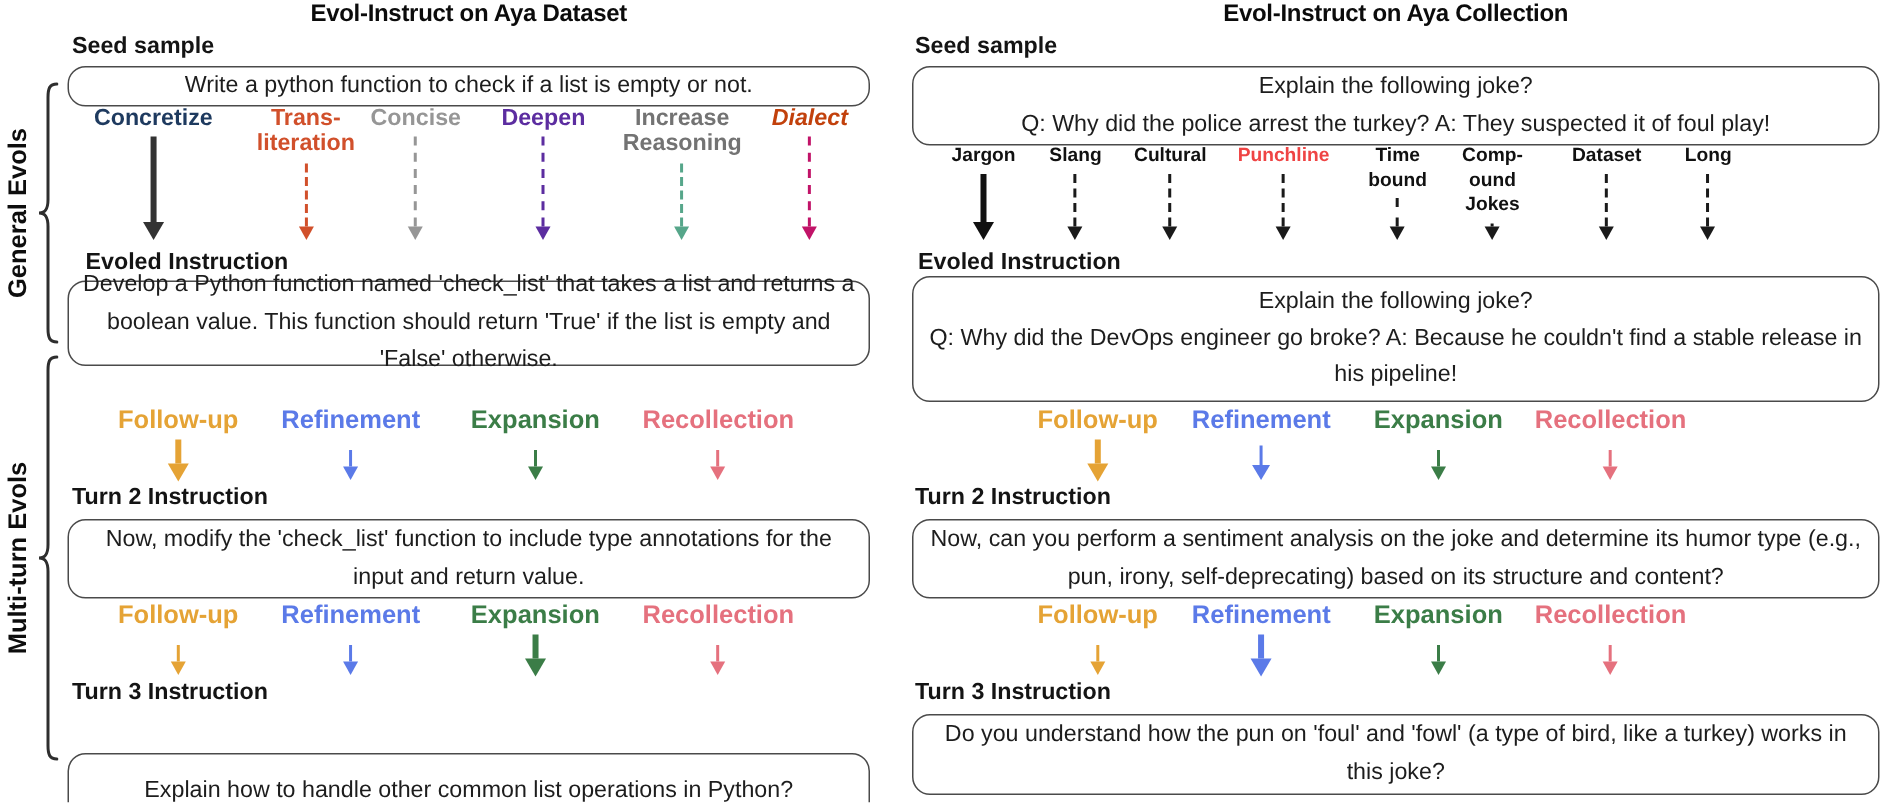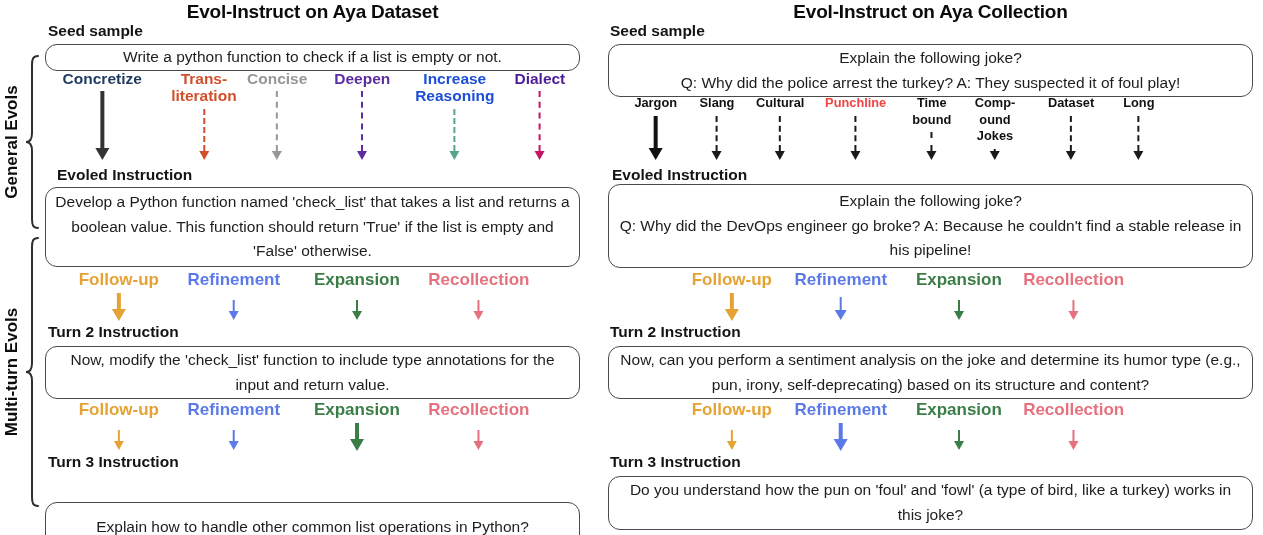--- a/index.html
+++ b/index.html
@@ -4,21 +4,21 @@
 <style>
   html,body{margin:0;padding:0;background:#ffffff;}
   #figure{
     position:relative;width:1263px;height:535px;background:#ffffff;
     font-family:"Liberation Sans","DejaVu Sans",sans-serif;color:#111;overflow:hidden;
   }
   .panel{position:absolute;top:0;height:535px;}
   #panel-left{left:45px;width:535px;}
   #panel-right{left:608px;width:645px;}
   .panel-title{position:absolute;top:1px;left:0;right:0;text-align:center;
-    font-size:19px;font-weight:700;color:#0b0b0b;letter-spacing:-0.2px;}
+    font-size:16px;font-weight:700;color:#0b0b0b;letter-spacing:-0.2px;}
   .sec-label{position:absolute;font-size:15.5px;font-weight:700;color:#141414;white-space:nowrap;}
   .box{position:absolute;left:0;right:0;border:1.6px solid #4a4a4a;border-radius:12px;background:#fff;
     display:flex;flex-direction:column;justify-content:center;align-items:center;
     box-sizing:border-box;padding:2px 8px;}
   .box-text{font-size:15.5px;line-height:1.6;color:#1d1d1d;text-align:center;}
   .evol-row{position:absolute;left:0;right:0;}
   .evol-col{position:absolute;top:0;height:100%;transform:translateX(-50%);
     display:flex;flex-direction:column;align-items:center;}
   .evol-label{font-weight:700;white-space:pre-line;text-align:center;line-height:1.12;}
   .gen .evol-label{font-size:15.5px;}
@@ -87,38 +87,38 @@
           </div>
       </div>
       <div class="evol-col" style="left:43.4%;">
         <div class="evol-label" style="color: rgb(150, 150, 150);">Concise</div>
         <div class="evol-arrow grow w-thin">
             <div class="arrow-line" style="border-left: 2.2px dashed rgb(150, 150, 150);"></div>
             <div class="arrow-head" style="border-top-color: rgb(150, 150, 150);"></div>
           </div>
       </div>
       <div class="evol-col" style="left:76.6%;">
-        <div class="evol-label" style="color: #1d4ed8;">Increase
+        <div class="evol-label" style="color: #737373;">Increase
 Reasoning</div>
         <div class="evol-arrow grow w-thin">
             <div class="arrow-line" style="border-left: 2.2px dashed rgb(86, 166, 138);"></div>
             <div class="arrow-head" style="border-top-color: rgb(86, 166, 138);"></div>
           </div>
       </div>
       <div class="evol-col" style="left:92.5%;">
-        <div class="evol-label" style="color: #4c1d95;">Dialect</div>
+        <div class="evol-label" style="color: #c2410c; font-style: italic;">Dialect</div>
         <div class="evol-arrow grow w-thin">
             <div class="arrow-line" style="border-left: 2.2px dashed rgb(193, 19, 104);"></div>
             <div class="arrow-head" style="border-top-color: rgb(193, 19, 104);"></div>
           </div>
       </div>
     </div>
 
     <div class="sec-label" style="top:166px;left:12px;">Evoled Instruction</div>
-    <div class="box" style="top:187px;height:80px;">
+    <div class="box" style="top:187px;height:57px;">
       <div class="box-text">Develop a Python function named 'check_list' that takes a list and returns a boolean value. This function should return 'True' if the list is empty and 'False' otherwise.</div>
     </div>
 
     <div class="evol-row turn" style="top:270px;height:50px;">
       <div class="evol-col" style="left:13.8%;">
         <div class="evol-label" style="color: rgb(229, 163, 53);">Follow-up</div>
         <div class="evol-arrow fixed w-thick">
             <div class="arrow-line" style="background: rgb(229, 163, 53); width: 4px;"></div>
             <div class="arrow-head" style="border-top-color: rgb(229, 163, 53);"></div>
           </div>

